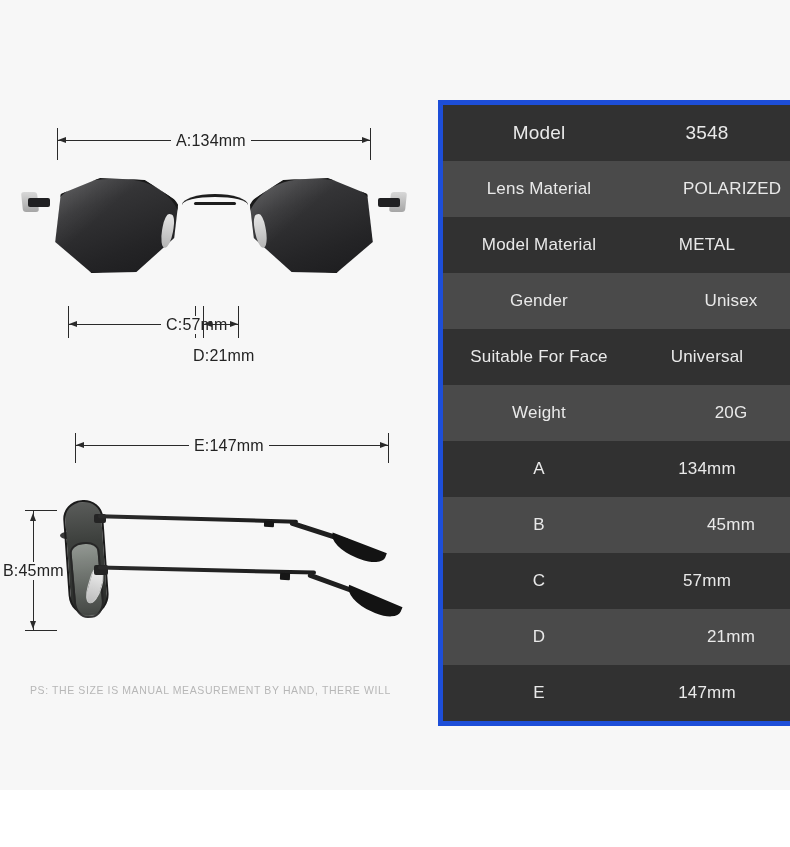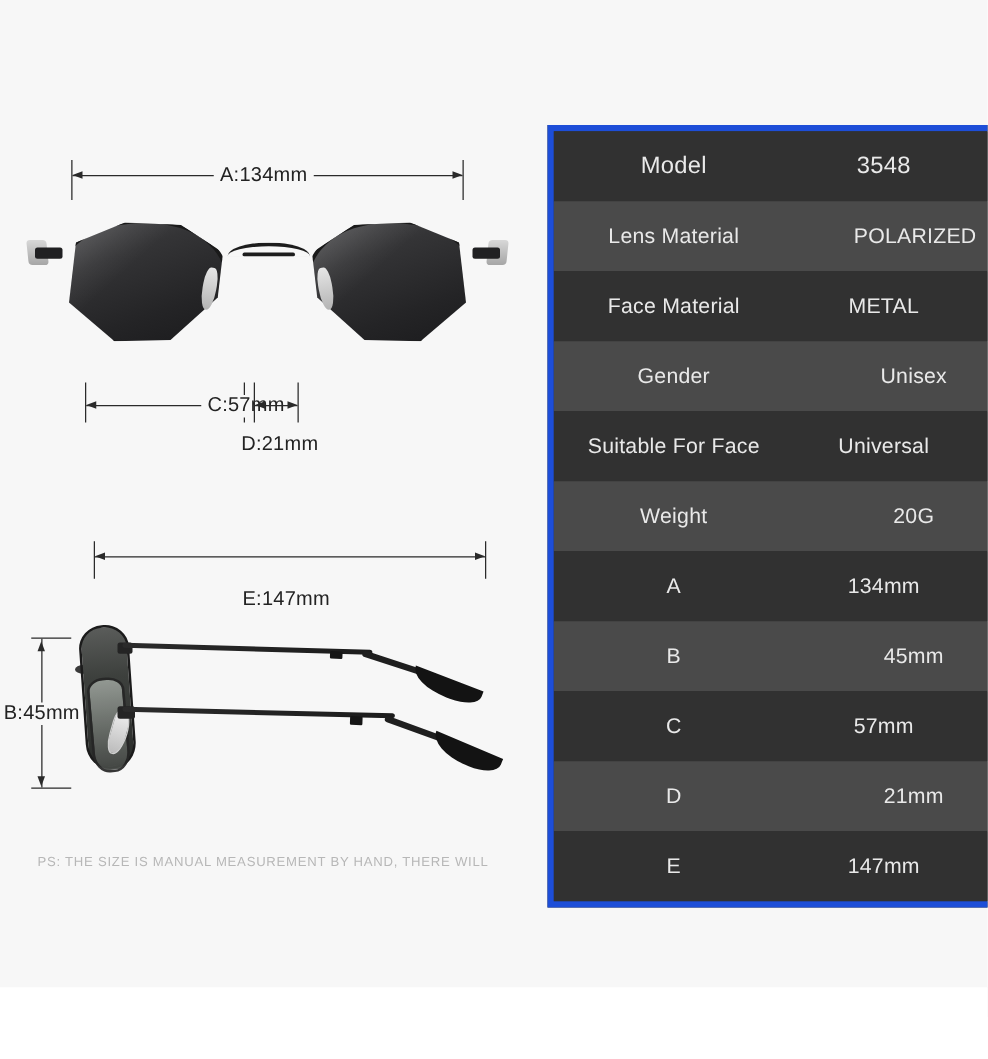--- a/index.html
+++ b/index.html
@@ -346,21 +346,21 @@
       <div class="arrow-r" style="left:230px; top:320.5px;"></div>
       <div class="dim-label" style="left:188px; top:347px;">D:21mm</div>
     </div>
 
     <div>
       <div class="dim-cap" style="left:75px; top:433px; height:30px;"></div>
       <div class="dim-cap" style="left:388px; top:433px; height:30px;"></div>
       <div class="dim-line" style="left:76px; top:445px; width:312px;"></div>
       <div class="arrow-l" style="left:76px; top:441.5px;"></div>
       <div class="arrow-r" style="left:380px; top:441.5px;"></div>
-      <div class="dim-label" style="left:189px; top:437px;margin-top:34px;">E:147mm</div>
+      <div class="dim-label" style="left:189px; top:437px;">E:147mm</div>
     </div>
 
     <div>
       <div class="dim-cap-h" style="left:25px; top:510px; width:32px;"></div>
       <div class="dim-cap-h" style="left:25px; top:630px; width:32px;"></div>
       <div class="dim-vline" style="left:33px; top:511px; height:119px;"></div>
       <div class="arrow-u" style="left:29.5px; top:513px;"></div>
       <div class="arrow-d" style="left:29.5px; top:621px;"></div>
       <div class="dim-label" style="left:-2px; top:562px;">B:45mm</div>
     </div>
@@ -391,21 +391,21 @@
   <div class="spec-table" id="spec-table">
       <div class="spec-row odd model">
         <div class="spec-label">Model</div>
         <div class="spec-value">3548</div>
       </div>
       <div class="spec-row even">
         <div class="spec-label">Lens Material</div>
         <div class="spec-value">POLARIZED</div>
       </div>
       <div class="spec-row odd">
-        <div class="spec-label">Face Material</div>
+        <div class="spec-label">Model Material</div>
         <div class="spec-value">METAL</div>
       </div>
       <div class="spec-row even">
         <div class="spec-label">Gender</div>
         <div class="spec-value">Unisex</div>
       </div>
       <div class="spec-row odd">
         <div class="spec-label">Suitable For Face</div>
         <div class="spec-value">Universal</div>
       </div>

